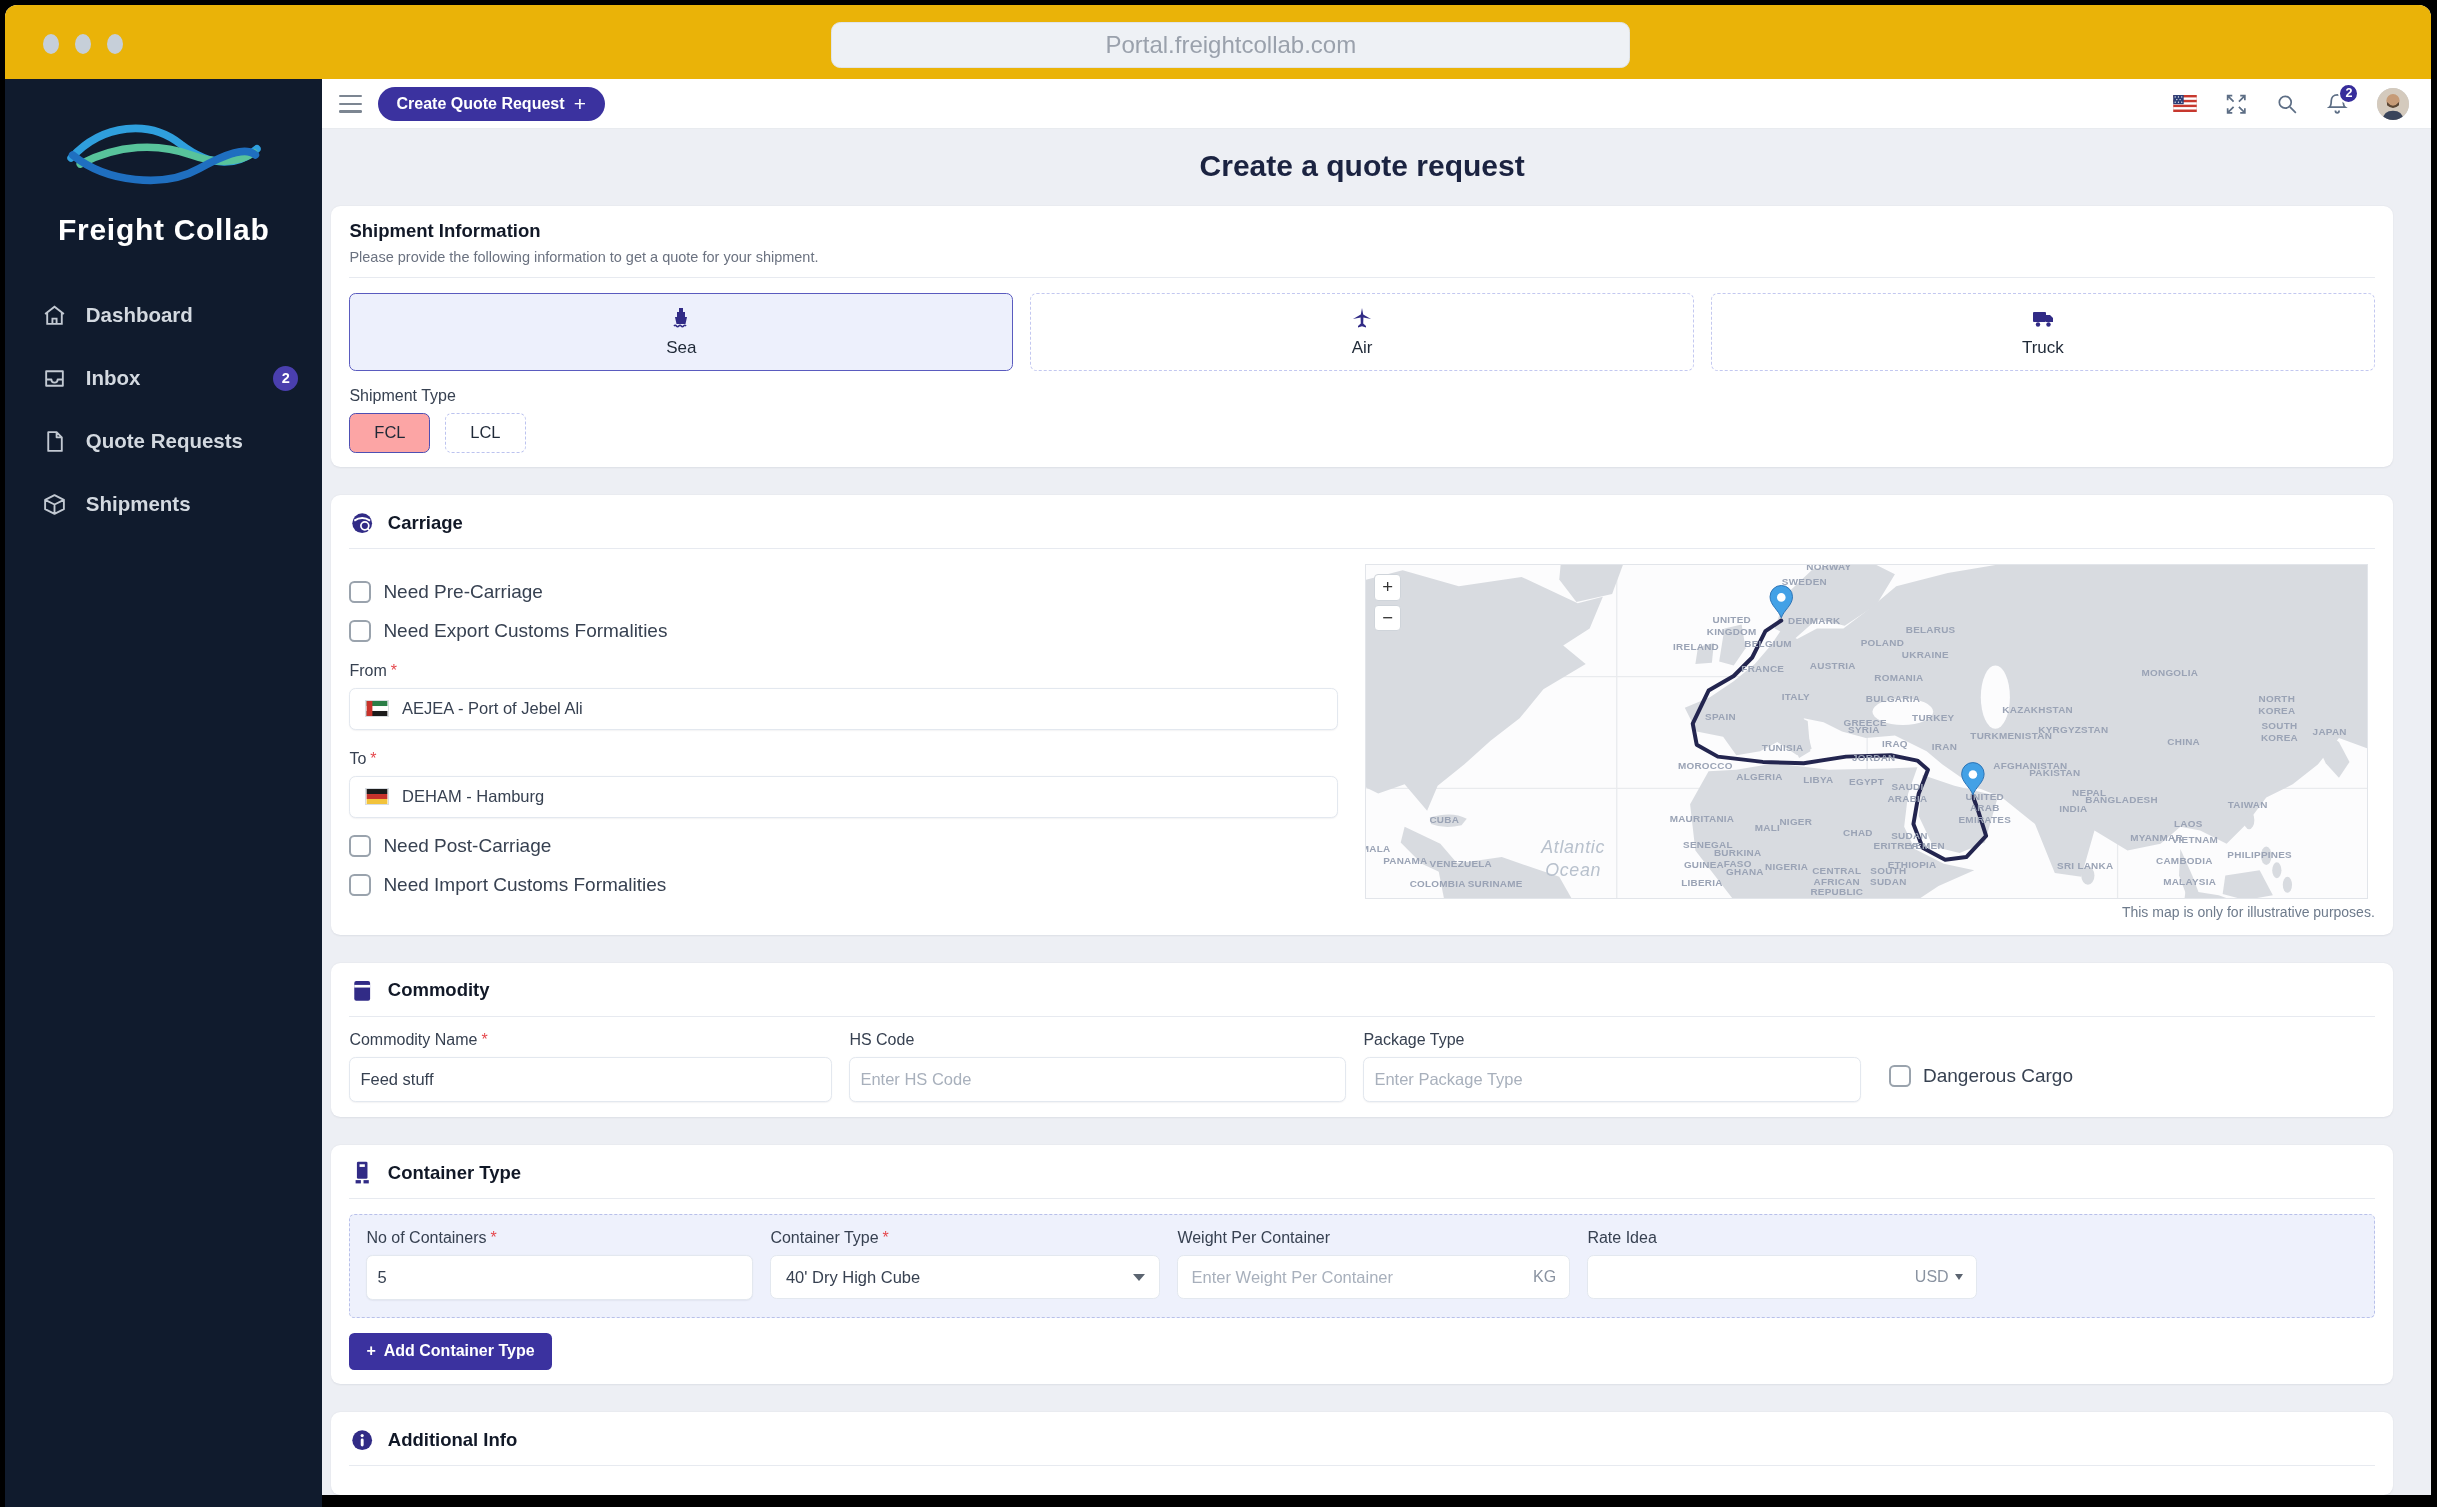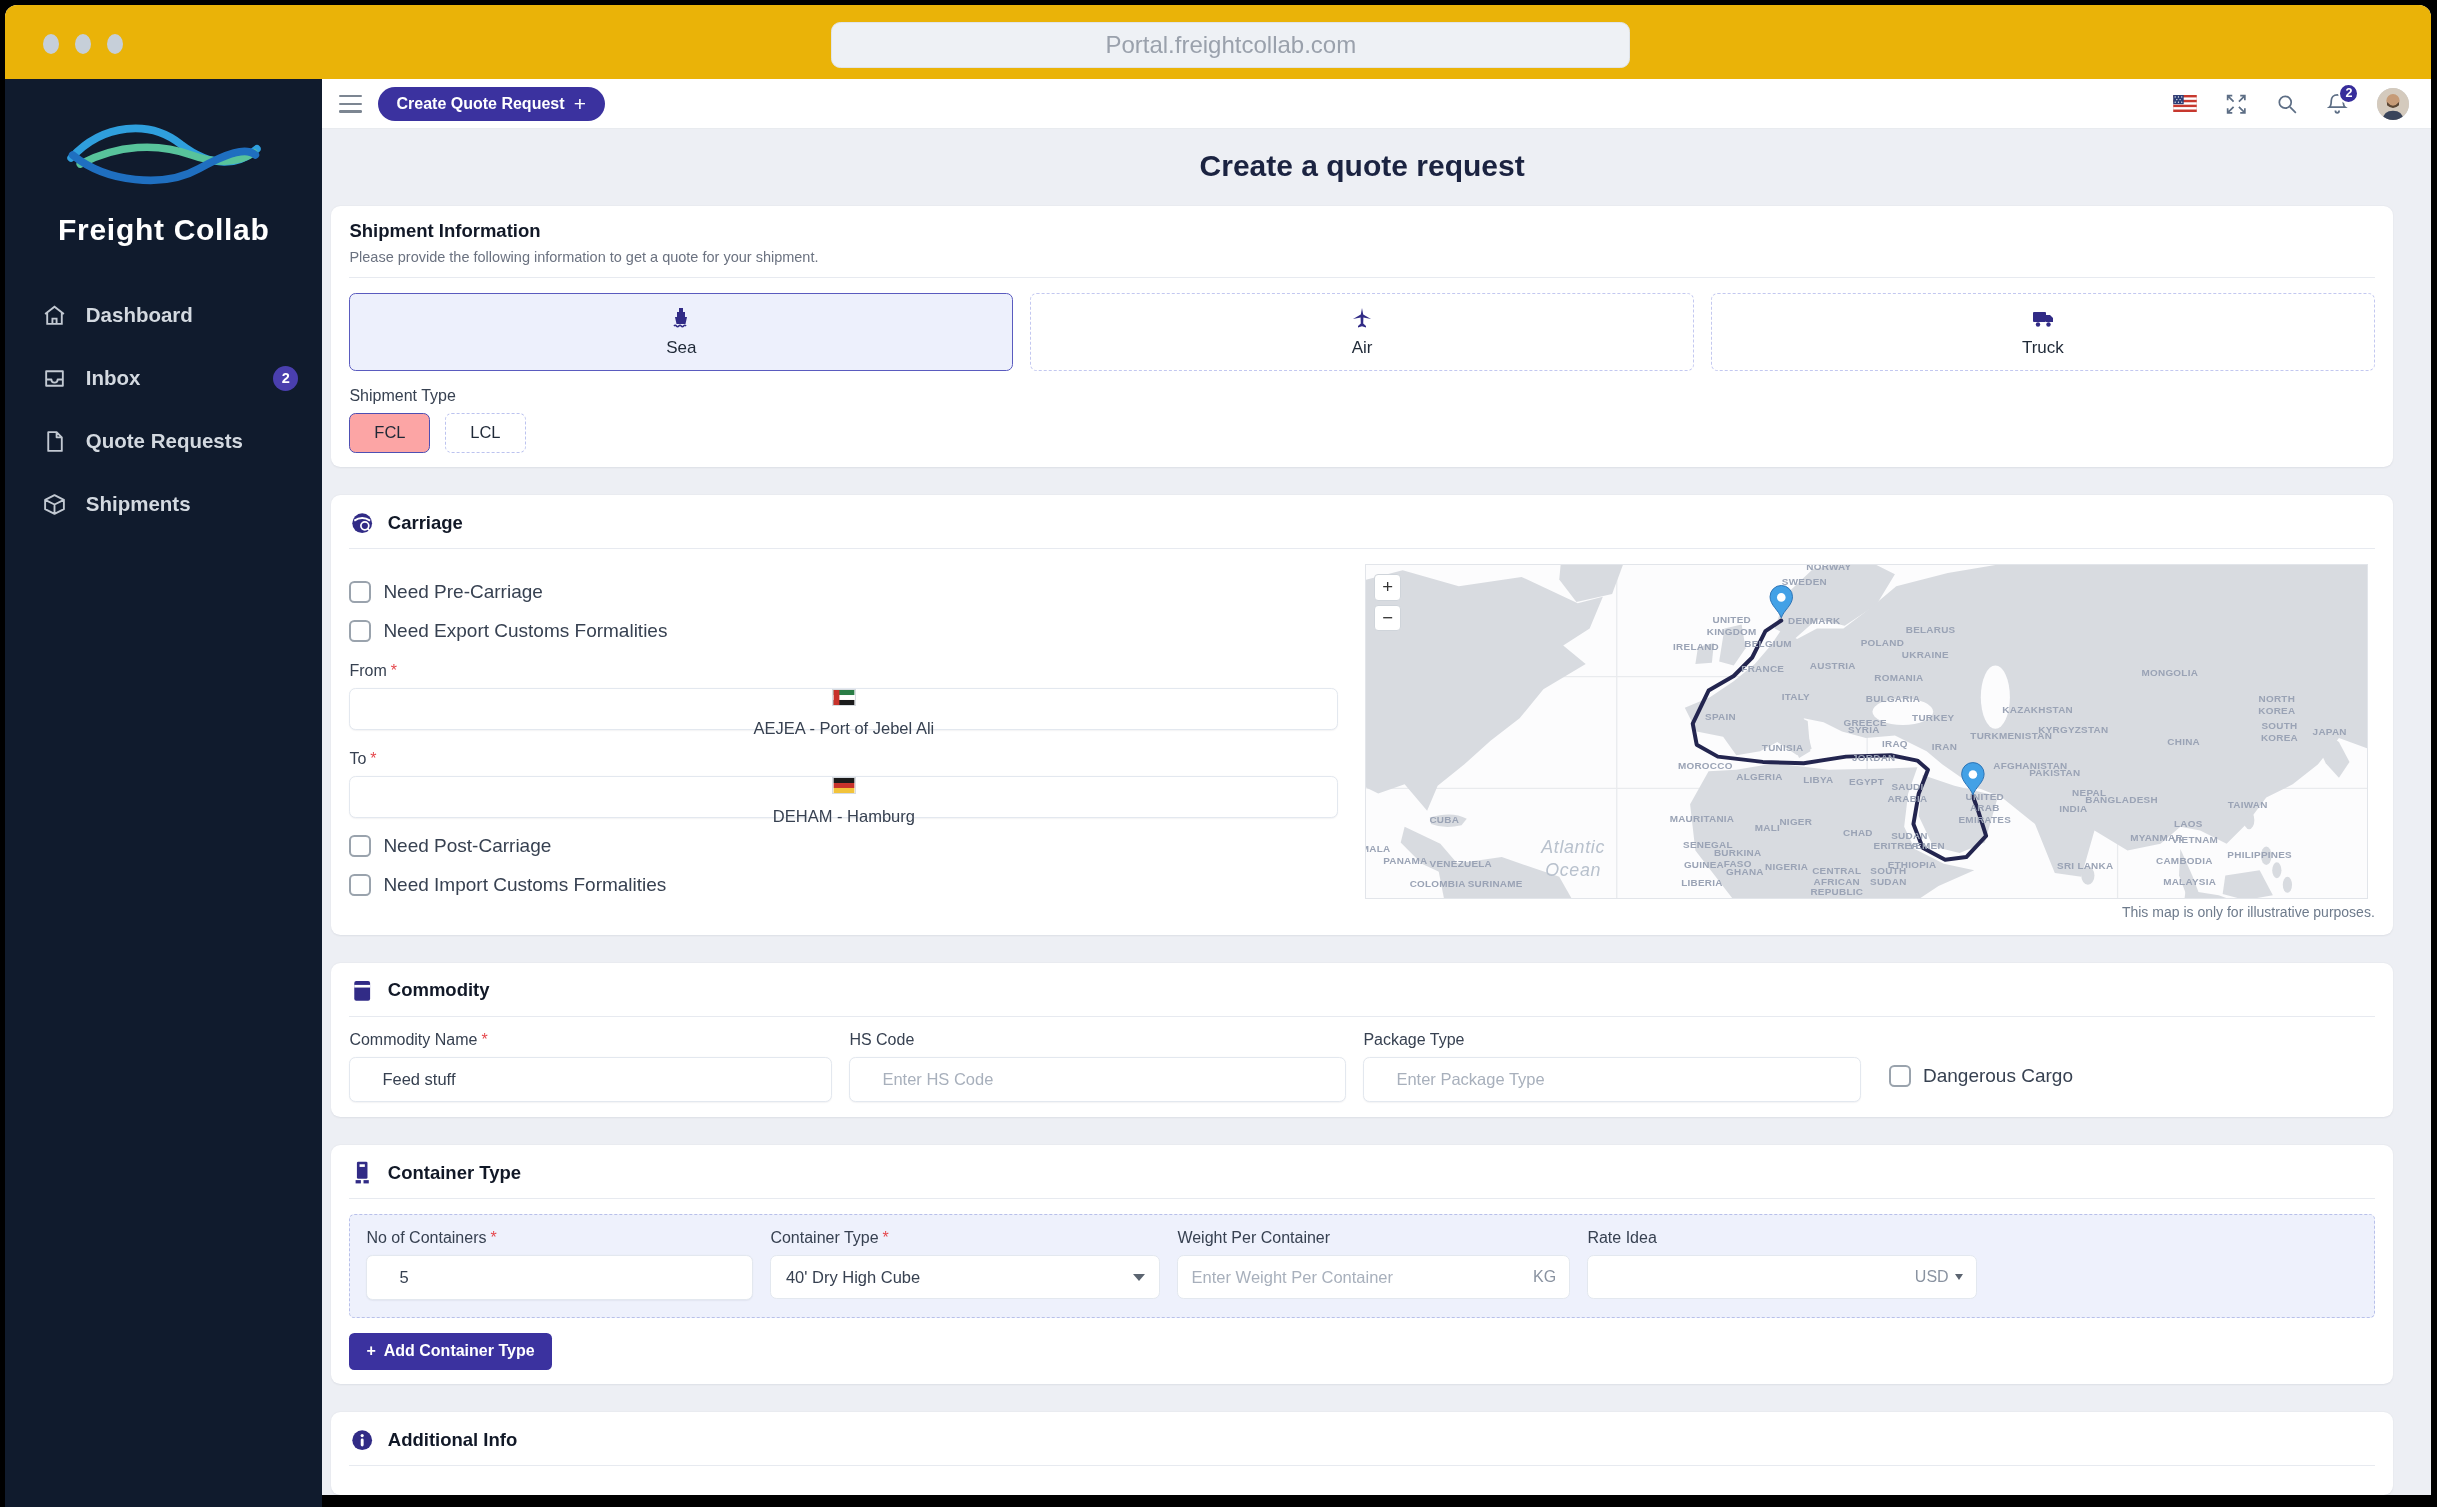--- a/index.html
+++ b/index.html
@@ -56,36 +56,36 @@
   .s-btn { width:81px; height:40px; border-radius:6.6px; display:flex; align-items:center; justify-content:center; font-size:16.5px; color:#1f2937; cursor:pointer; background:#fff; border:1.3px dashed #bcc3ef; }
   .s-btn.selected { background:#fca5a5; border:1.3px solid #4d4fb3; }
 
   
   .car-cols { display:flex; gap:24px; }
   .car-left { width:992px; flex:none; }
   .check-row { display:flex; align-items:center; gap:12px; margin-top:17px; cursor:pointer; }
   .checkbox { width:22px; height:22px; border:2px solid #9aa3ad; border-radius:5.3px; background:#fff; flex:none; }
   .check-label { font-size:19px; color:#374151; }
   .input-label { margin-top:20px; }
-  .text-input { margin-top:8px; width:989px; height:42px; background:#fff; border:1.3px solid #e3e8ef; border-radius:6.6px; display:flex; align-items:center; gap:13.2px; padding:0 14.5px; box-shadow:0 0.7px 1.3px rgba(16,24,40,.05); cursor:pointer;flex-direction:column; }
+  .text-input { margin-top:8px; width:989px; height:42px; background:#fff; border:1.3px solid #e3e8ef; border-radius:6.6px; display:flex; align-items:center; gap:13.2px; padding:0 14.5px; box-shadow:0 0.7px 1.3px rgba(16,24,40,.05); cursor:pointer; }
   .loc-text { font-size:16.5px; color:#374151; }
   .flag { width:24px; height:17px; flex:none; border:0.7px solid #d8dce1; }
 
   .map-wrap { flex:1; }
   .map-box { position:relative; width:1003px; height:335px; overflow:hidden; border:0.7px solid #e2e5ea; background:#fcfcfd; }
   .mlab { font-size:15px; font-weight:bold; fill:#9aa3b5; text-anchor:middle; letter-spacing:.4px; }
   .mlab.ocean { font-size:27px; font-style:italic; font-weight:normal; fill:#b8c1cd; letter-spacing:1px; }
   .zoomctl { position:absolute; left:8px; top:9.3px; display:flex; flex-direction:column; gap:4px; z-index:5; }
   .zbtn { width:26.4px; height:26.4px; background:#fff; border:0.7px solid #cfd4da; border-radius:4px; font-size:18.5px; color:#333; display:flex; align-items:center; justify-content:center; cursor:pointer; }
   .map-note { text-align:right; font-size:14px; color:#6e7b8c; margin-top:5.3px; }
 
   
   .com-grid { display:flex; gap:17px; align-items:flex-start; }
   .fcol { display:flex; flex-direction:column; }
-  .real-input { margin-top:8px; height:45px; background:#fff; border:1.3px solid #e3e8ef; border-radius:6.6px; font-size:16.5px; color:#374151; padding:0 32px; outline:none; box-shadow:0 0.7px 1.3px rgba(16,24,40,.05); font-family:"Liberation Sans",sans-serif; width:100%; }
+  .real-input { margin-top:8px; height:45px; background:#fff; border:1.3px solid #e3e8ef; border-radius:6.6px; font-size:16.5px; color:#374151; padding:0 10px; outline:none; box-shadow:0 0.7px 1.3px rgba(16,24,40,.05); font-family:"Liberation Sans",sans-serif; width:100%; }
   .real-input::placeholder { color:#a8b0bc; }
   .w730{width:483px;} .w752{width:497px;} .w754{width:498px;}
   .dg-row { margin-top:34px; margin-left:10.6px; }
 
   
   .panel { border:1.3px dashed #b8c0ea; background:#eef1fc; border-radius:5.3px; padding:14.5px 16px 17px 16px; margin-top:9.3px; display:flex; gap:17px; }
   .suffix-input { margin-top:8px; height:44px; background:#fff; border:1.3px solid #e3e8ef; border-radius:6.6px; display:flex; align-items:center; padding:0 13.2px; gap:6.6px; }
   .suffix-input input { border:none; outline:none; flex:1; font-size:16.5px; color:#374151; background:transparent; font-family:"Liberation Sans",sans-serif; min-width:0; }
   .suffix-input input::placeholder { color:#a8b0bc; }
   .suffix { font-size:16px; color:#8a93a1; flex:none; }

